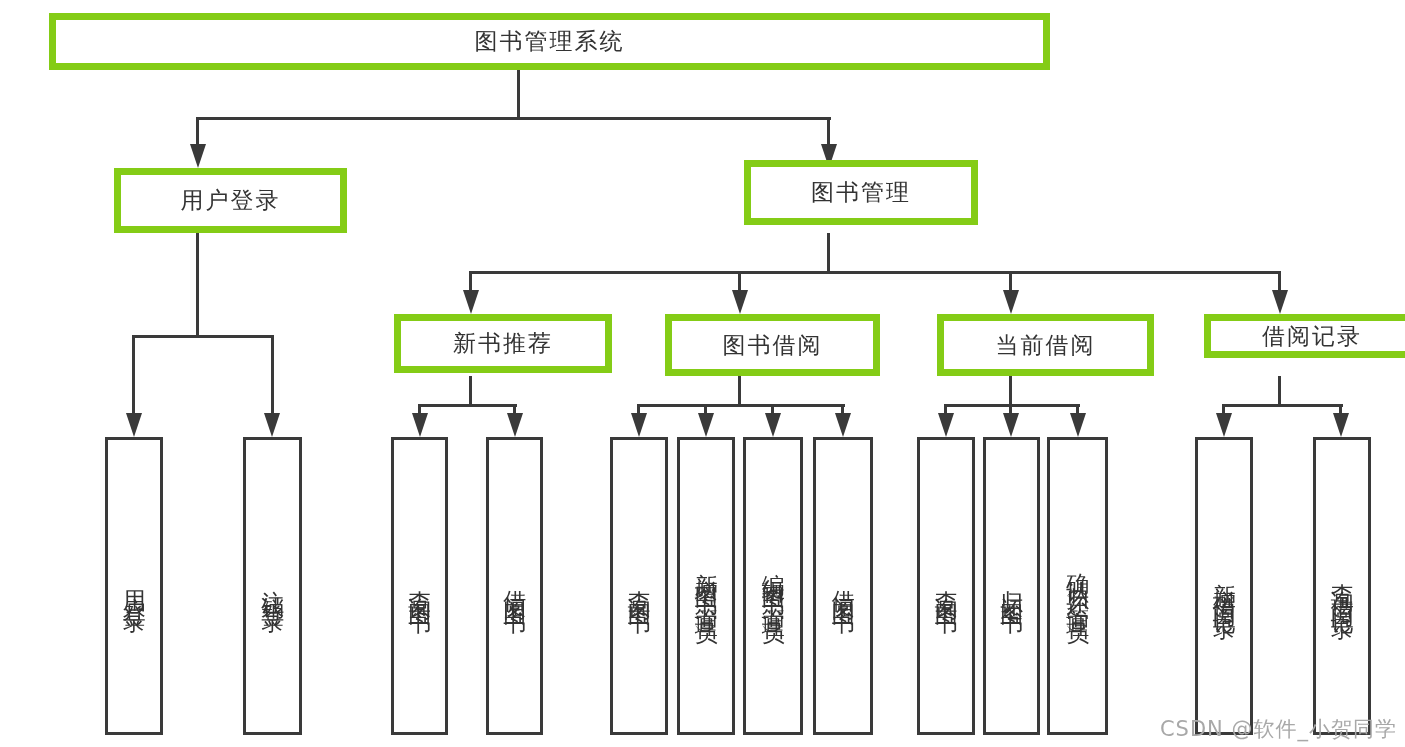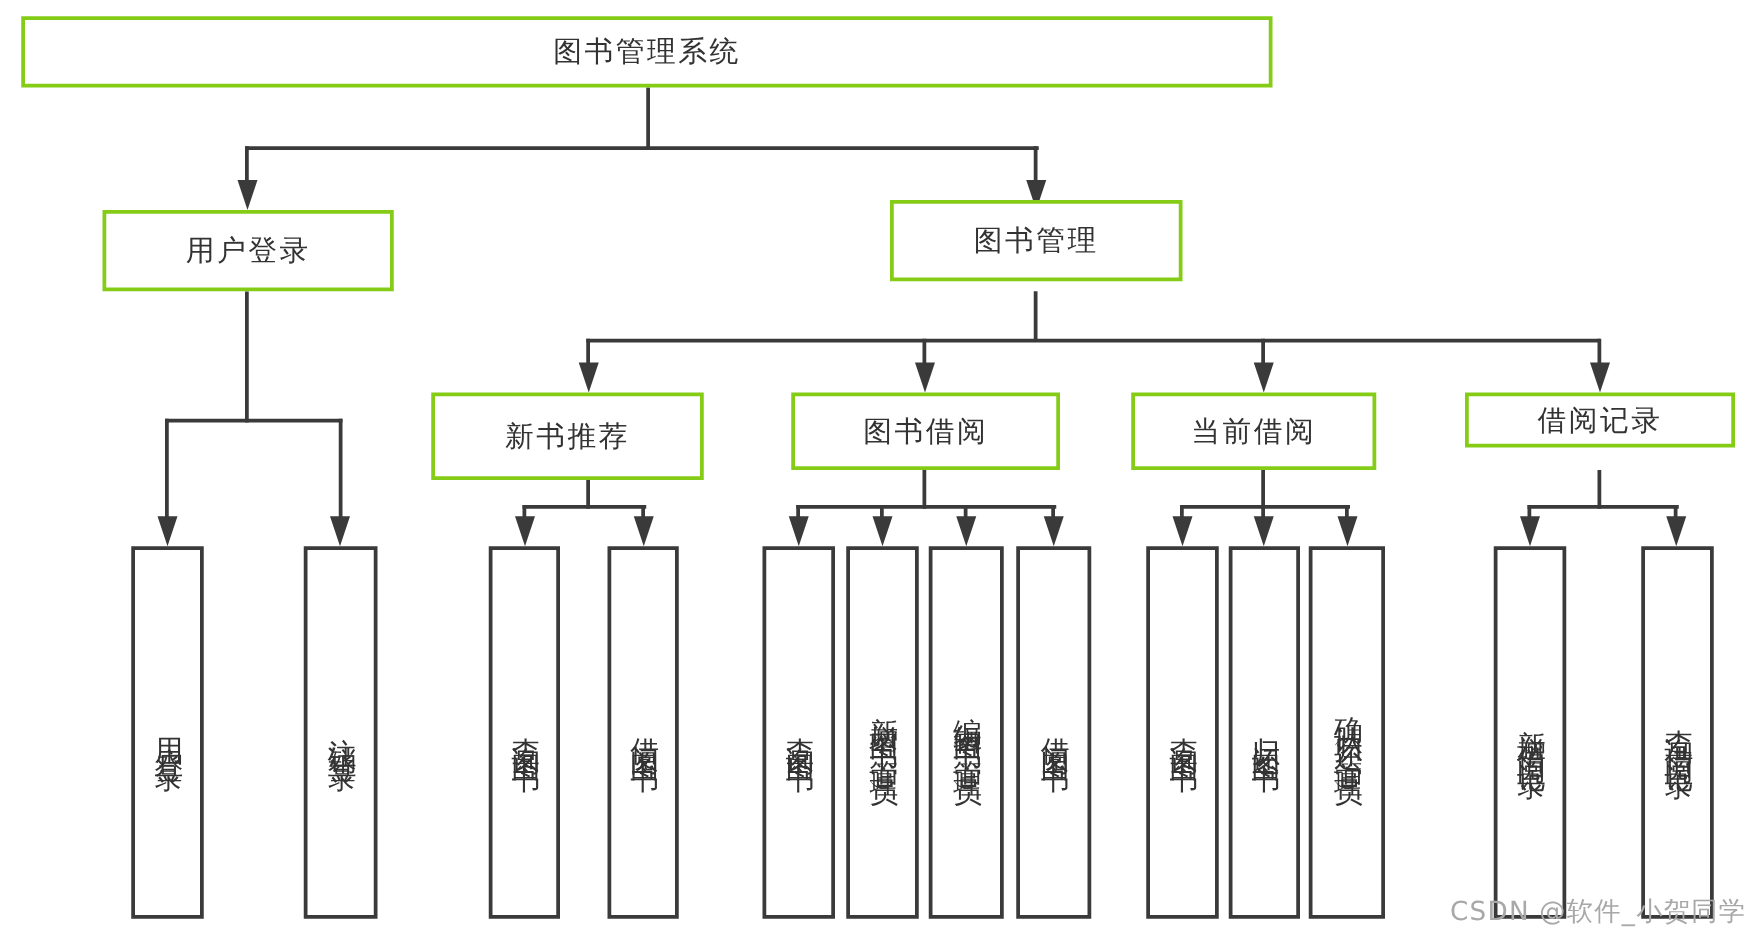--- a/index.html
+++ b/index.html
@@ -14,26 +14,27 @@
   .vl{position:absolute;width:3px;background:#3a3a3a;}
   .hl{position:absolute;height:3px;background:#3a3a3a;}
   .ah{position:absolute;width:0;height:0;
       border-left:8px solid transparent;
       border-right:8px solid transparent;
       border-top:24px solid #3a3a3a;}
   
   .nbox{
     position:absolute;
     box-sizing:border-box;
-    border:3px solid #84cc16;
+    border:7px solid #84cc16;
     background:#ffffff;
     display:flex;align-items:center;justify-content:center;
     color:#333333;
     font-size:23px;
     letter-spacing:2px;
+    margin-left:32px;
   }
   .vbox{
     position:absolute;
     box-sizing:border-box;
     border:3px solid #3a3a3a;
     background:#ffffff;
     display:flex;align-items:center;justify-content:center;
     color:#333333;
     font-size:23px;
     top:437px;height:298px;
@@ -121,27 +122,27 @@
     <span>图书管理系统</span>
   </div>
 
   <div class="nbox" style="left:82px;top:168px;width:233px;height:65px">
     <span>用户登录</span>
   </div>
   <div class="nbox" style="left:712px;top:160px;width:234px;height:65px">
     <span>图书管理</span>
   </div>
 
-  <div class="nbox" style="left:345px;top:314px;width:218px;height:70px">
+  <div class="nbox" style="left:362px;top:314px;width:218px;height:59px">
     <span>新书推荐</span>
   </div>
   <div class="nbox" style="left:633px;top:314px;width:215px;height:62px">
     <span>图书借阅</span>
   </div>
-  <div class="nbox" style="left:905px;top:314px;width:196px;height:62px">
+  <div class="nbox" style="left:905px;top:314px;width:217px;height:62px">
     <span>当前借阅</span>
   </div>
   <div class="nbox" style="left:1172px;top:314px;width:216px;height:44px">
     <span>借阅记录</span>
   </div>
 
   <div class="vbox" style="left:105px;width:58px">
     <span>用户登录</span>
   </div>
   <div class="vbox" style="left:243px;width:59px">

